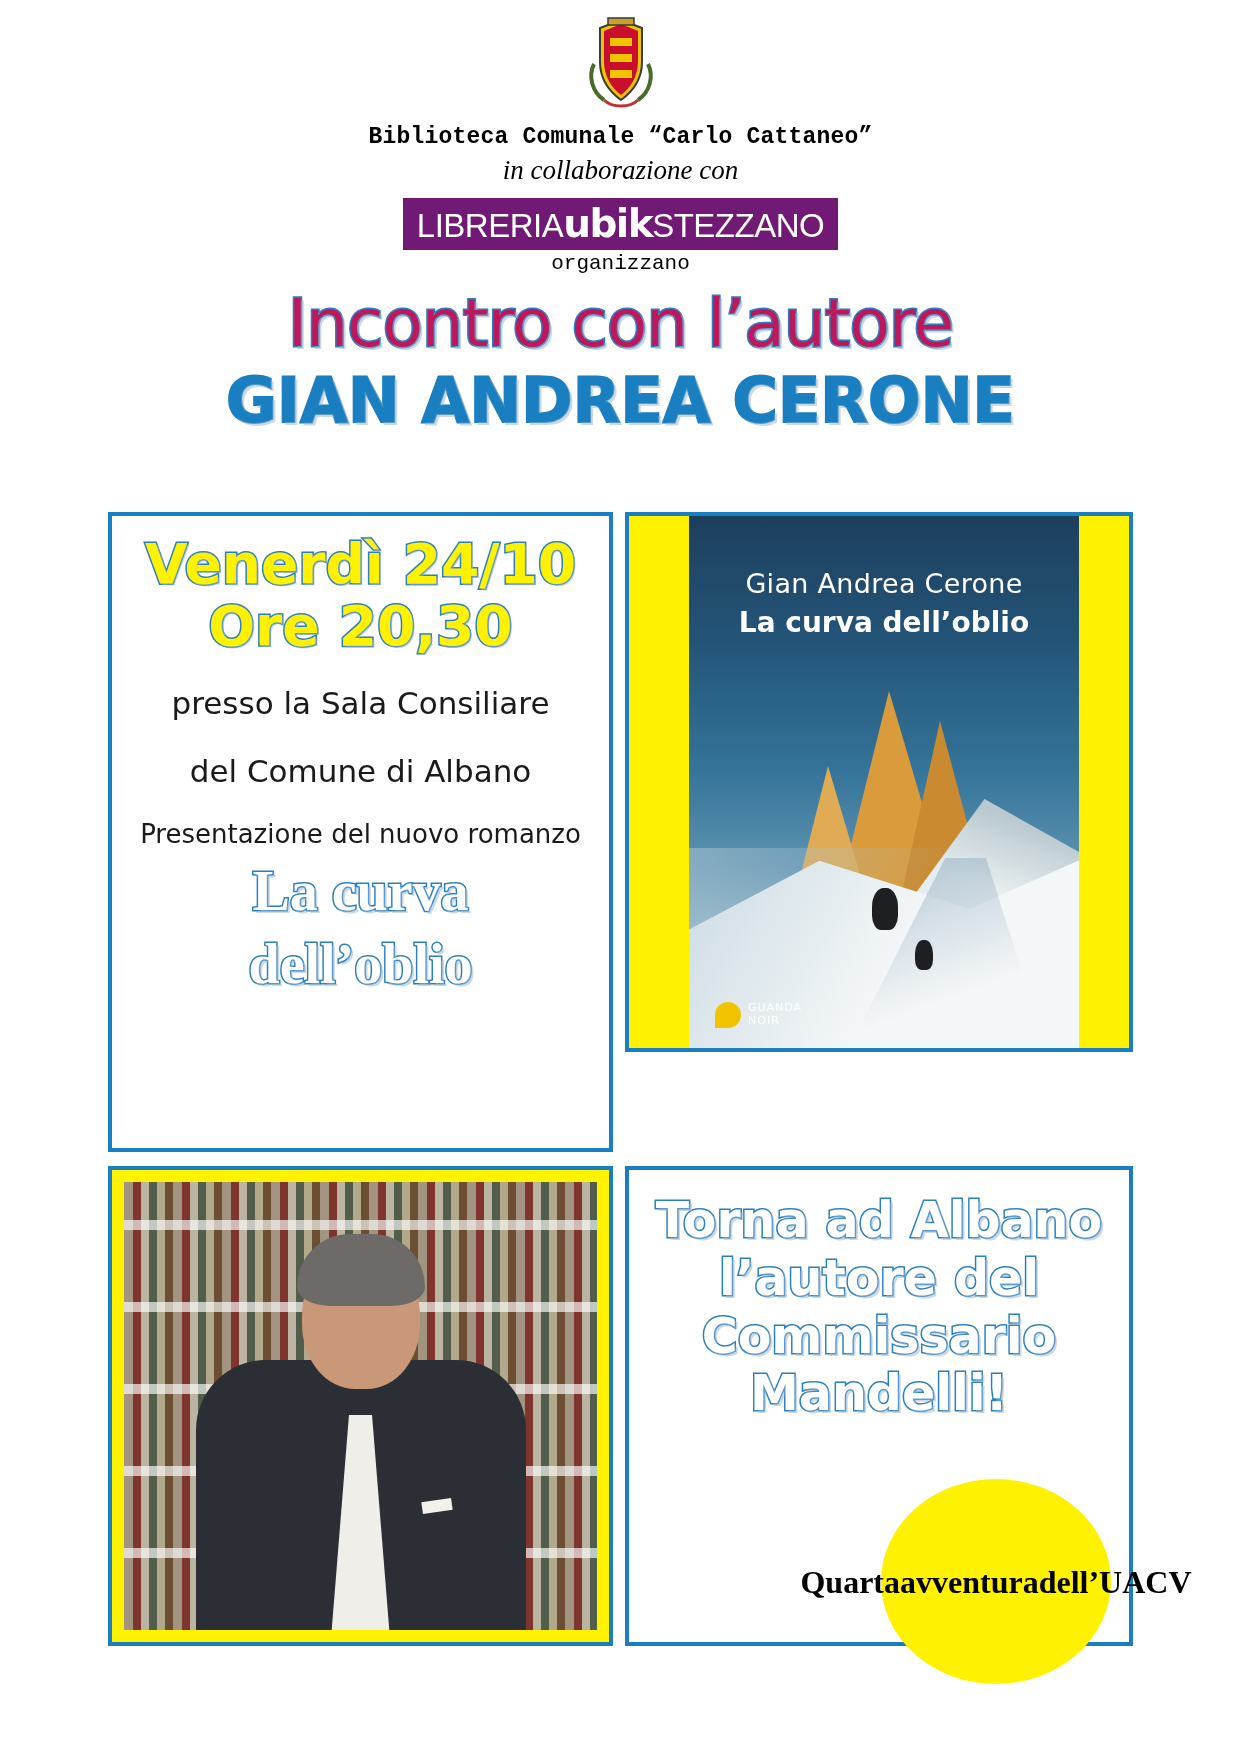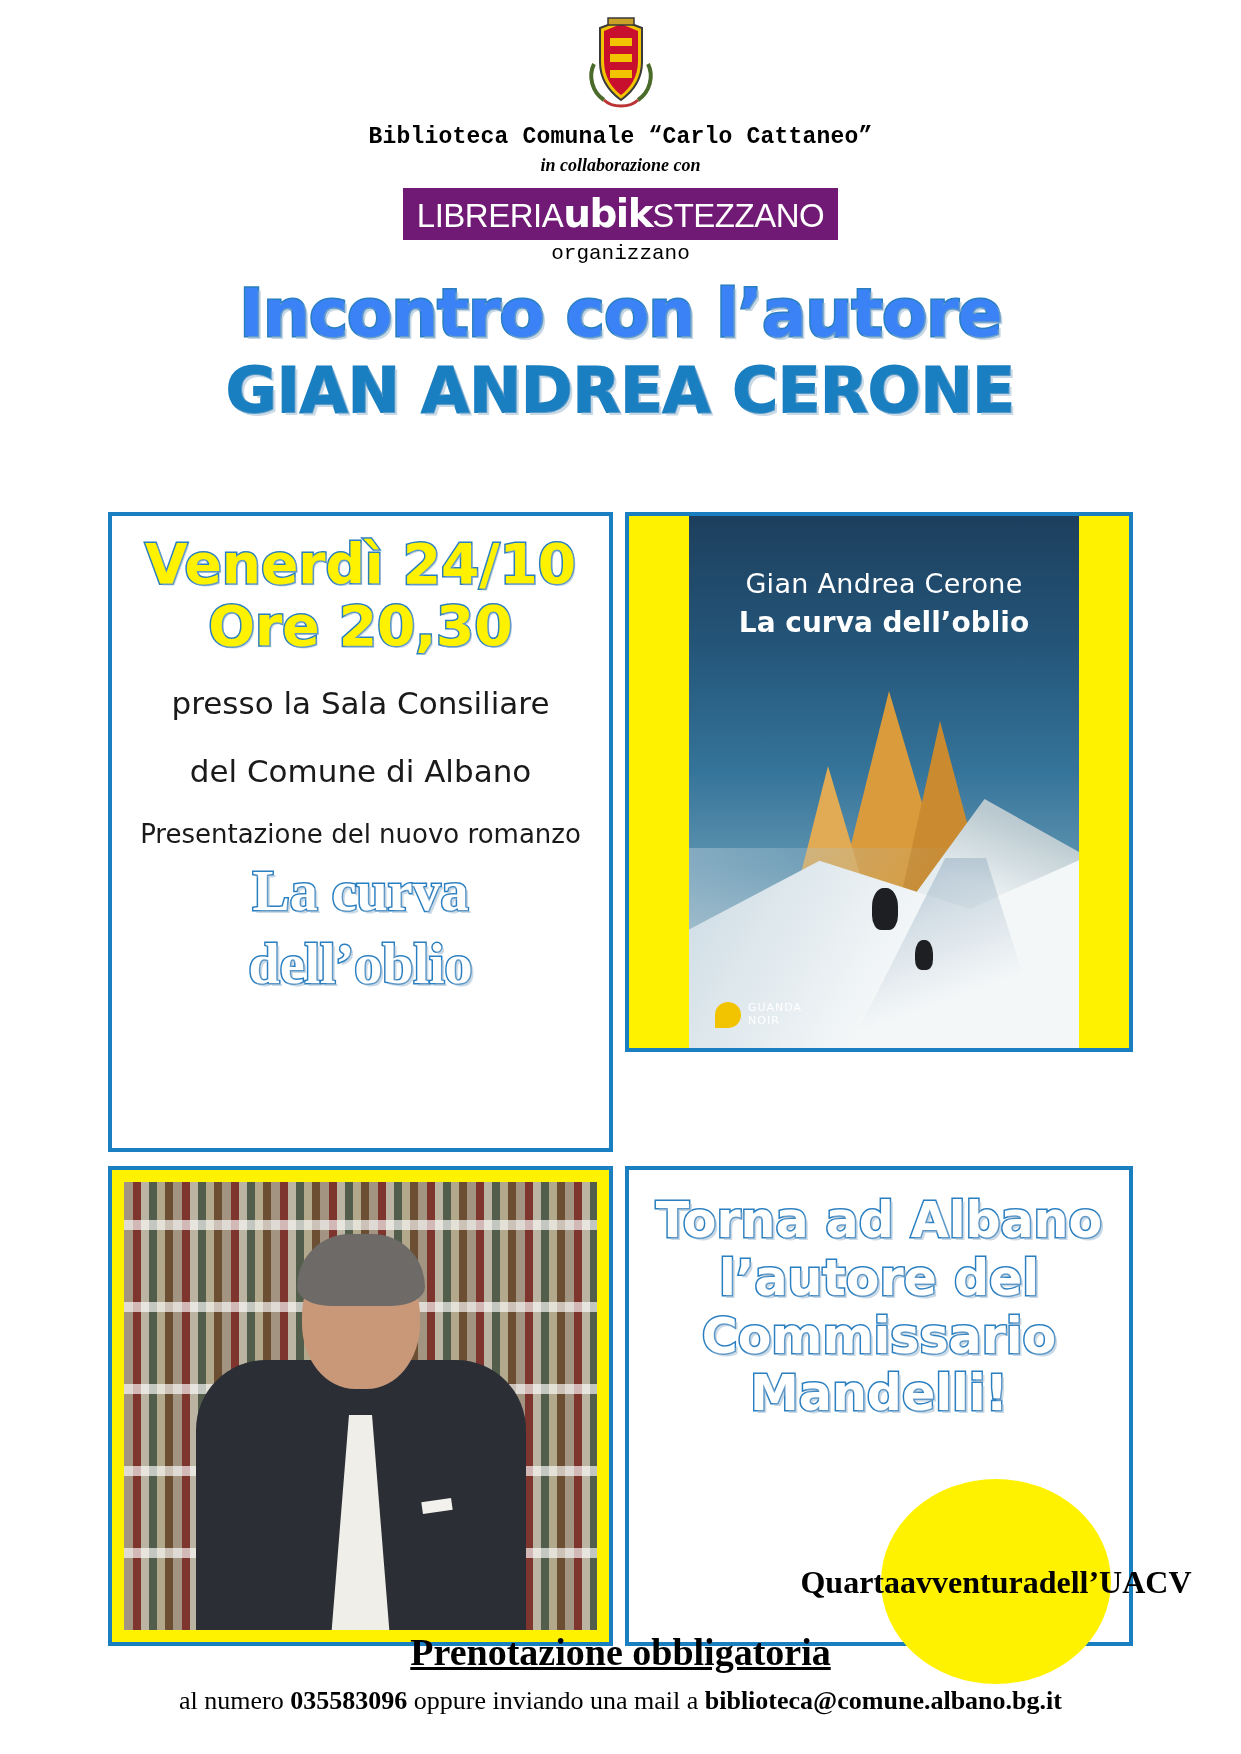--- a/index.html
+++ b/index.html
@@ -37,23 +37,22 @@
   .lib-name {
     font-family: Liberation Mono, monospace;
     font-weight: bold;
     font-size: 23px;
     margin-top: 10px;
     letter-spacing: 0.2px;
   }
   .collab {
     font-family: "Liberation Serif", serif;
     font-style: italic;
-    font-size: 18px;
+    font-size: 27px;
     margin-top: 5px;
-    font-weight: bold;
   }
   .ubik-bar {
     display: inline-block;
     background: #701a75;
     color: #ffffff;
     padding: 6px 14px 7px 14px;
     margin-top: 12px;
     line-height: 1;
   }
   .ubik-bar .seg1, .ubik-bar .seg3 {
@@ -74,23 +73,23 @@
     font-family: Liberation Mono, monospace;
     font-size: 21px;
     margin-top: 2px;
   }
 
   
   .title-main {
     text-align: center;
     margin-top: 10px;
     font-family: "DejaVu Sans", sans-serif;
-    font-weight: bold;
+    font-weight: normal;
     font-size: 66px;
-    color: #3b82f6;
+    color: #be185d;
     letter-spacing: -1px;
     -webkit-text-stroke: 3px #2a7fc1;
     paint-order: stroke fill;
     text-shadow: 3px 3px 0 rgba(150,180,205,0.55);
   }
   .title-author {
     text-align: center;
     margin-top: 2px;
     font-family: "DejaVu Sans", sans-serif;
     font-weight: bold;
@@ -496,20 +495,14 @@
         <div class="badge">
           <div>Quarta</div>
           <div>avventura</div>
           <div>dell’UACV</div>
         </div>
       </div>
 
     </div>
   </div>
 
-  <div class="footer">
-    <div class="footer-title">Prenotazione obbligatoria</div>
-    <div class="footer-sub">
-      <span>al numero </span><b>035583096</b><span>  oppure inviando una  mail a </span><b>biblioteca@comune.albano.bg.it</b>
-    </div>
-  </div>
 
 </div>
 
 </body></html>

